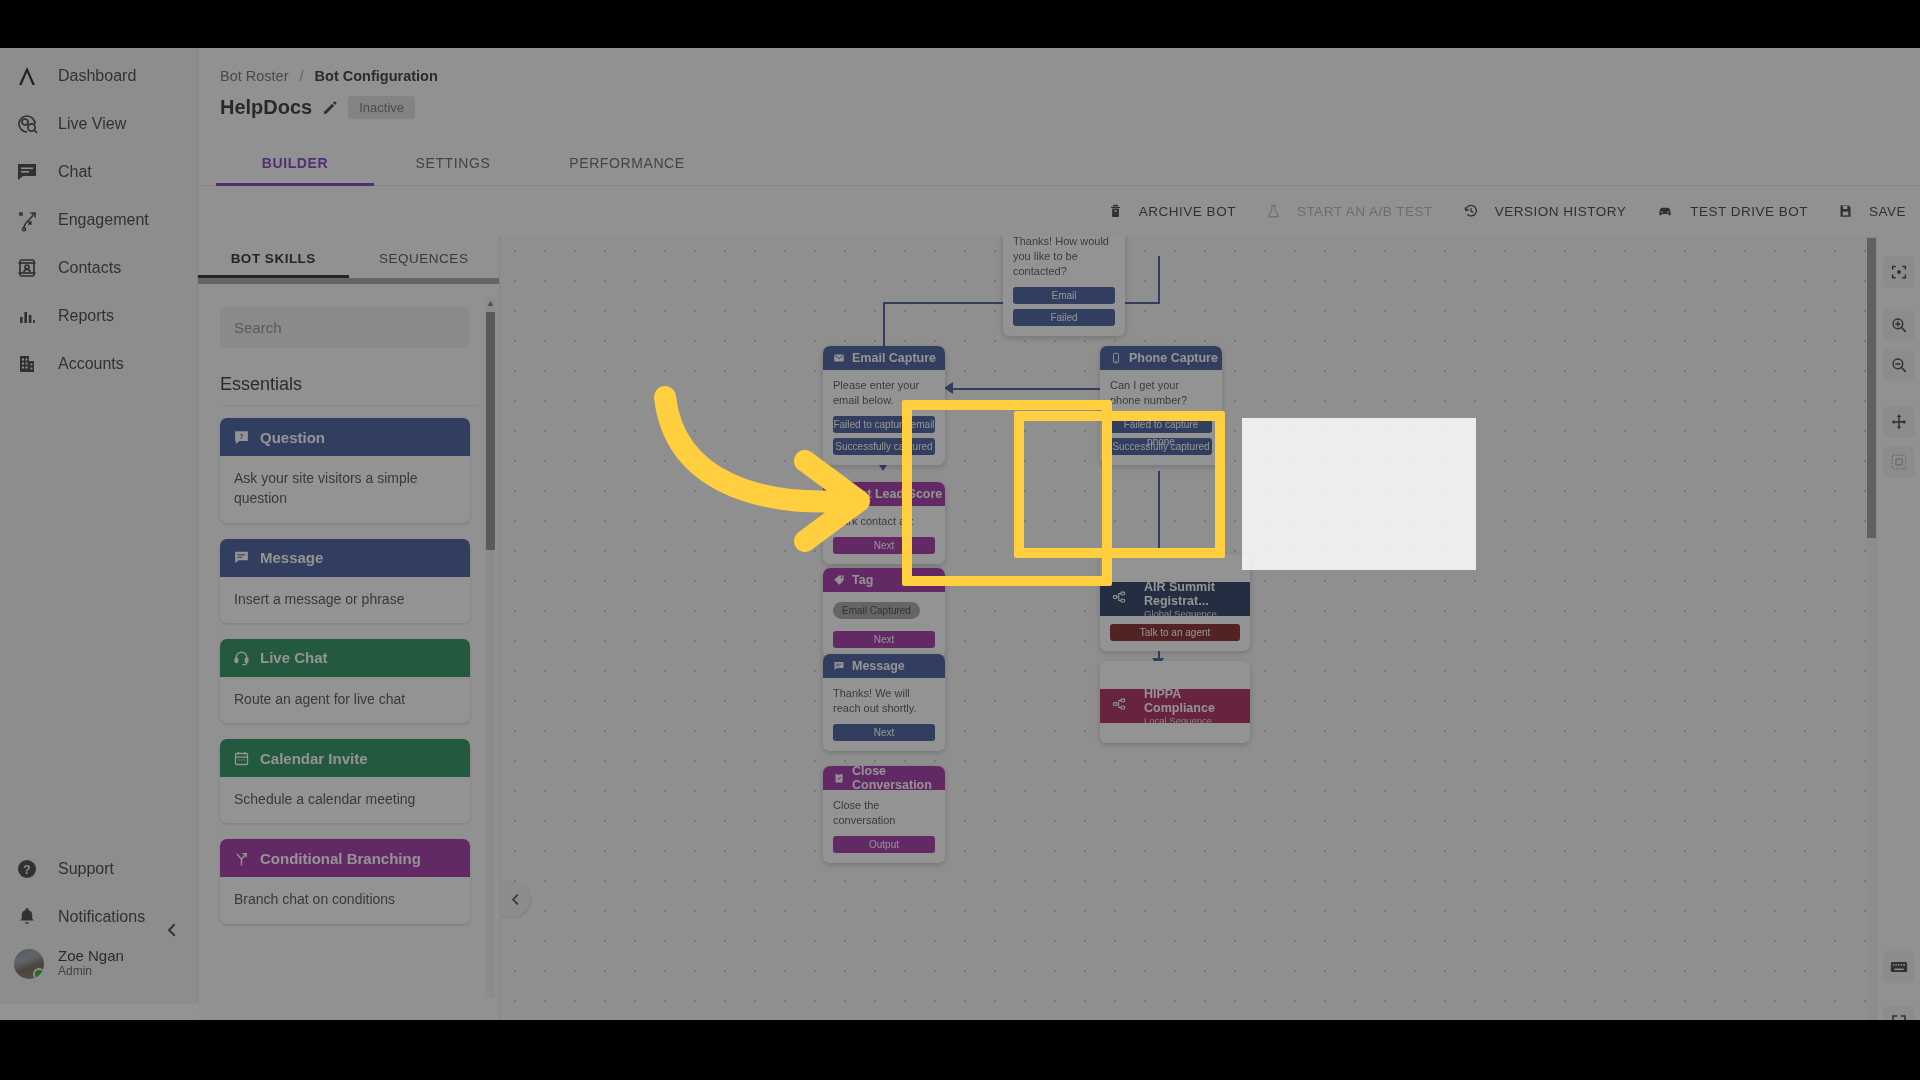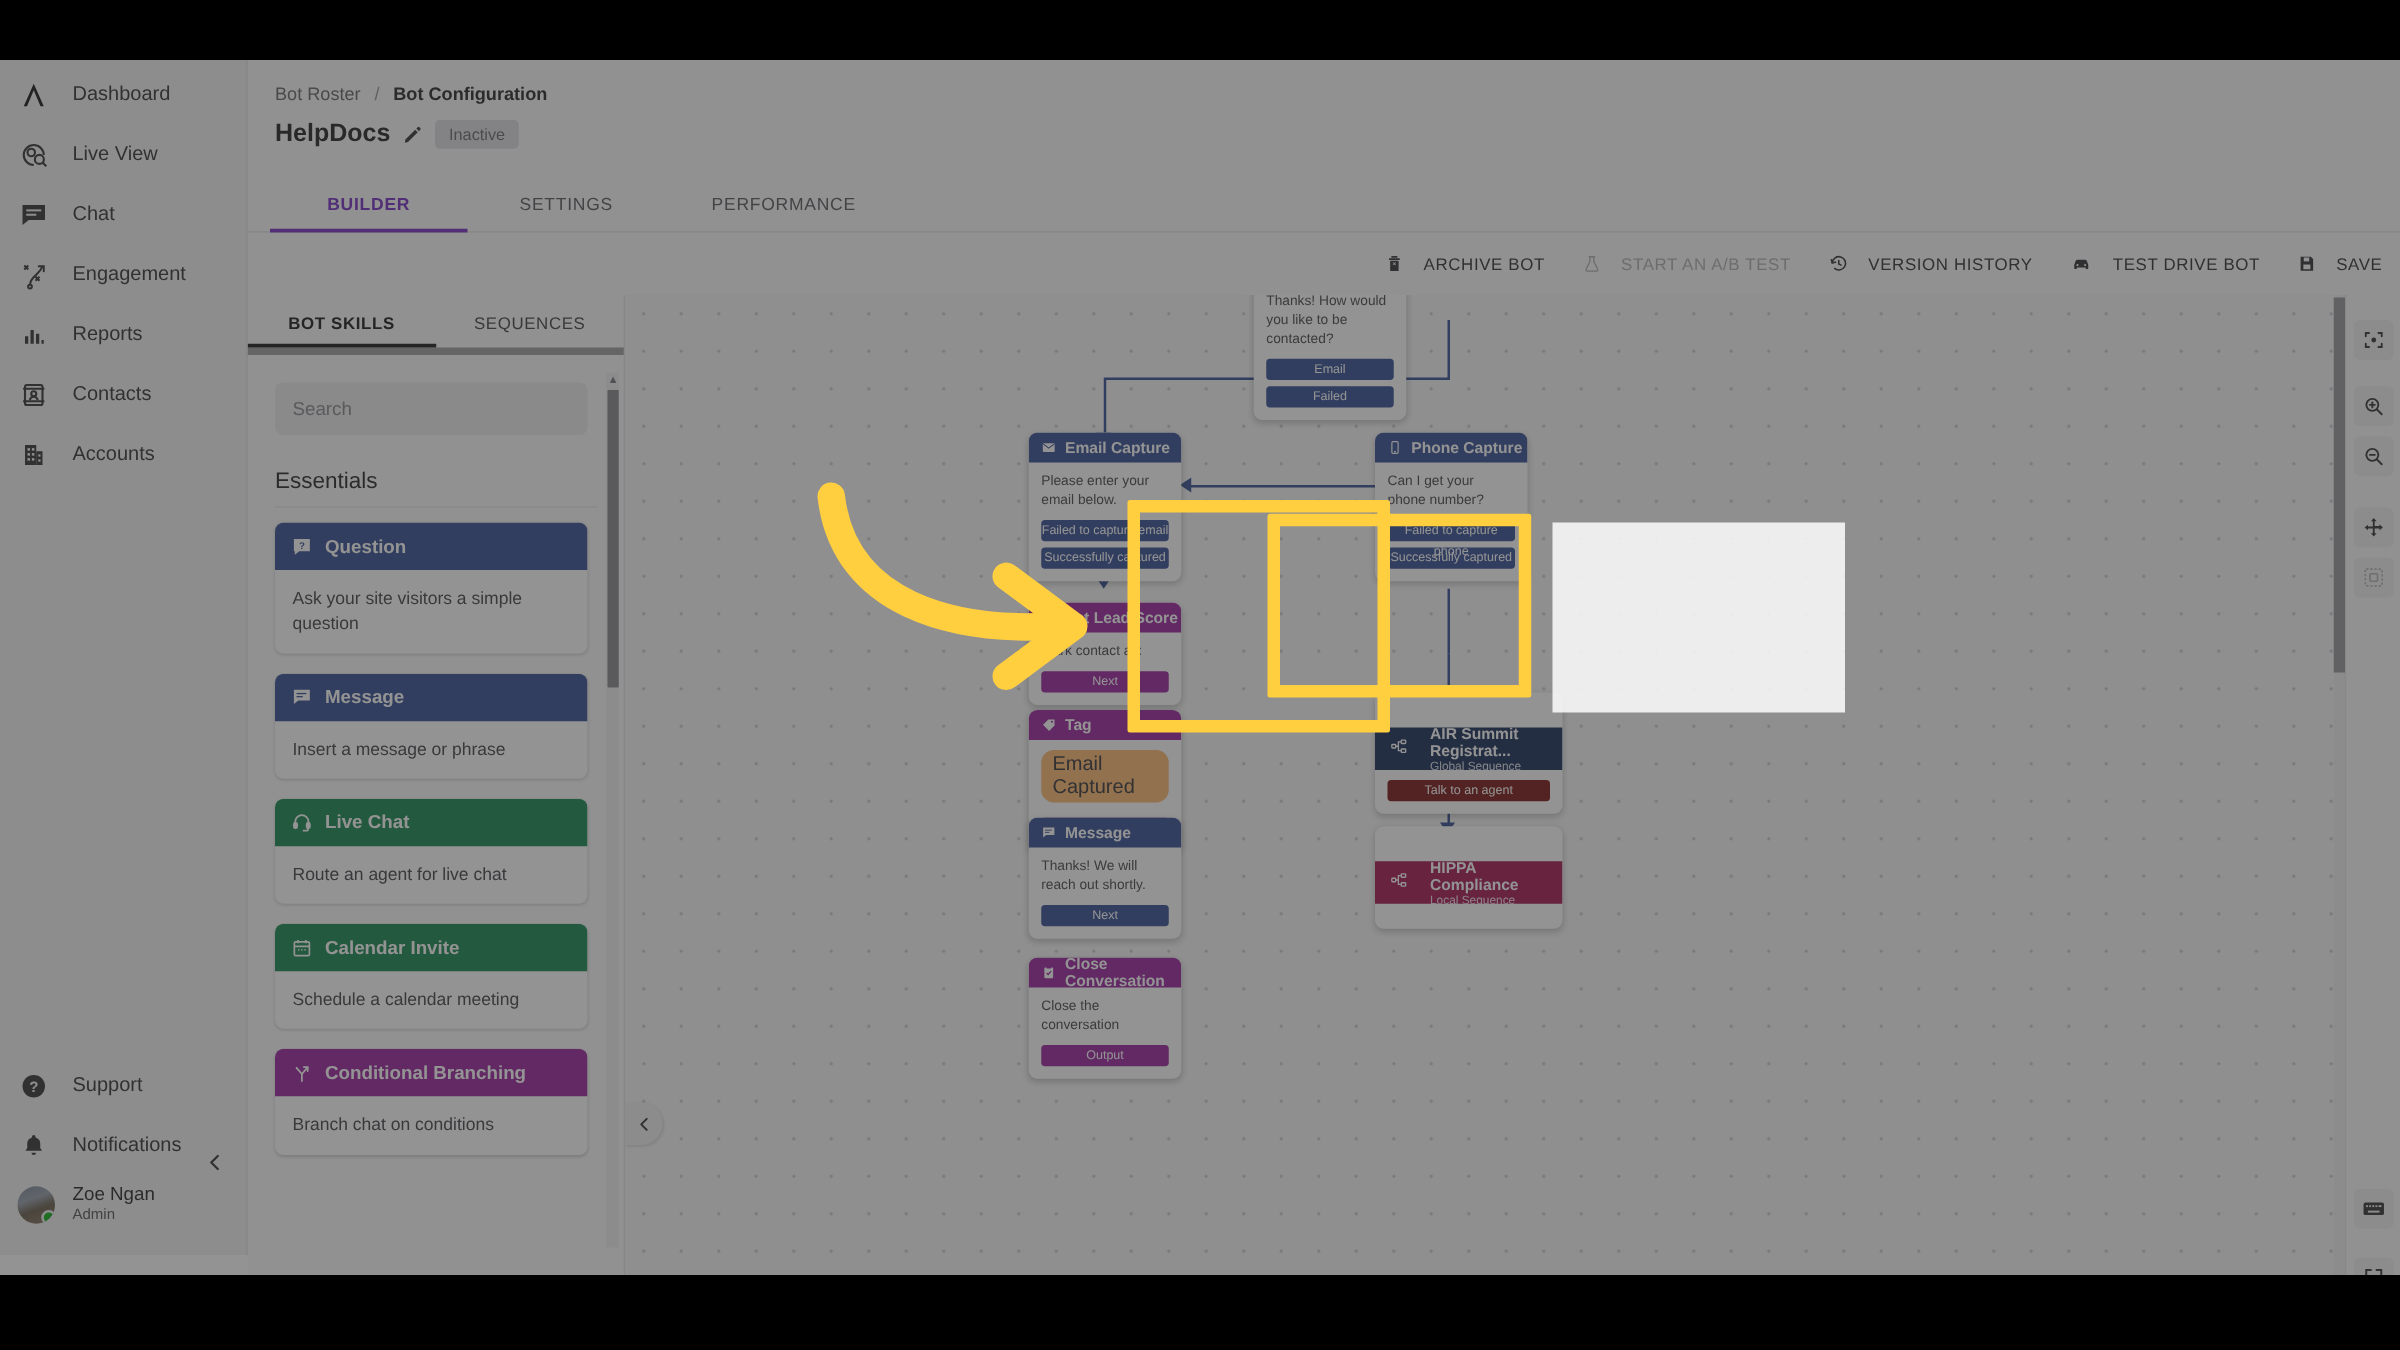--- a/index.html
+++ b/index.html
@@ -203,22 +203,22 @@
   }
   .node-btn:last-child { margin-bottom: 0; }
   .hd-blue   { background: #3c5596; }
   .hd-purple { background: #9c2aa0; }
   .hd-navy   { background: #21355e; }
   .hd-maroon { background: #a81e55; }
   .btn-blue   { background: #3c5596; }
   .btn-purple { background: #9c2aa0; }
   .btn-navy   { background: #7f1d1d; }
   .chip {
-    display:inline-block; background:#fdba74; color:#3c3c40;
-    font-size: 16px; border-radius: 10px; padding: 3px 9px; margin-bottom: 12px;
+    display:inline-block; background:#a3a3a3; color:#3c3c40;
+    font-size: 10px; border-radius: 10px; padding: 3px 9px; margin-bottom: 12px;
   }
   .seq-node .node-head { height: 34px; flex-direction: column; align-items: flex-start;
                           justify-content: center; padding-left: 44px; gap: 0; position: relative; margin-top: 28px; }
   .seq-node .node-head .ico { position: absolute; left: 12px; top: 8px; }
   .seq-sub { font-size: 9.5px; font-weight: normal; opacity: .85; }
 
   
   .edge { position: absolute; background: #3c5596; }
   .edge.v { width: 2px; }
   .edge.h { height: 2px; }
@@ -316,41 +316,41 @@
             <circle cx="9" cy="21.2" r="1.5"></circle>
             <path d="M4.4 4.4 L7.6 7.6 M7.6 4.4 L4.4 7.6"></path>
             <path d="M13.4 13.4 L16.6 16.6 M16.6 13.4 L13.4 16.6"></path>
           </svg>
         </span>
         <span>Engagement</span>
       </div>
 
       <div class="nav-item">
         <span class="ico">
-          <svg width="24" height="24" viewBox="0 0 24 24" fill="#3a3a3c">
-            <rect x="5" y="13" width="2.6" height="6"></rect>
-              <rect x="9.4" y="8" width="2.6" height="11"></rect>
-            <rect x="13.8" y="11" width="2.6" height="8"></rect>
-              <rect x="18.2" y="16" width="1.8" height="3"></rect>
-          </svg>
-        </span>
-        <span>Reports</span>
-      </div>
-
-      <div class="nav-item">
-        <span class="ico">
           <svg width="24" height="24" viewBox="0 0 24 24" fill="none" stroke="#3a3a3c" stroke-width="1.7">
             <rect x="5" y="4" width="14" height="16" rx="1.5"></rect>
               <line x1="3.5" y1="7" x2="20.5" y2="7"></line>
             <line x1="3.5" y1="17" x2="20.5" y2="17"></line>
               <circle cx="12" cy="11" r="2"></circle>
             <path d="M8.8 16c.6-2 1.8-2.6 3.2-2.6s2.6.6 3.2 2.6"></path>
           </svg>
         </span>
         <span>Contacts</span>
+      </div>
+
+      <div class="nav-item">
+        <span class="ico">
+          <svg width="24" height="24" viewBox="0 0 24 24" fill="#3a3a3c">
+            <rect x="5" y="13" width="2.6" height="6"></rect>
+              <rect x="9.4" y="8" width="2.6" height="11"></rect>
+            <rect x="13.8" y="11" width="2.6" height="8"></rect>
+              <rect x="18.2" y="16" width="1.8" height="3"></rect>
+          </svg>
+        </span>
+        <span>Reports</span>
       </div>
 
       <div class="nav-item">
         <span class="ico">
           <svg width="24" height="24" viewBox="0 0 24 24" fill="#3a3a3c">
             <rect x="5" y="4" width="9" height="16"></rect>
               <rect x="14" y="9" width="5" height="11"></rect>
             <g fill="#f3f3f5">
                 <rect x="7" y="6.5" width="2" height="2"></rect>
                 <rect x="10.5" y="6.5" width="2" height="2"></rect>

